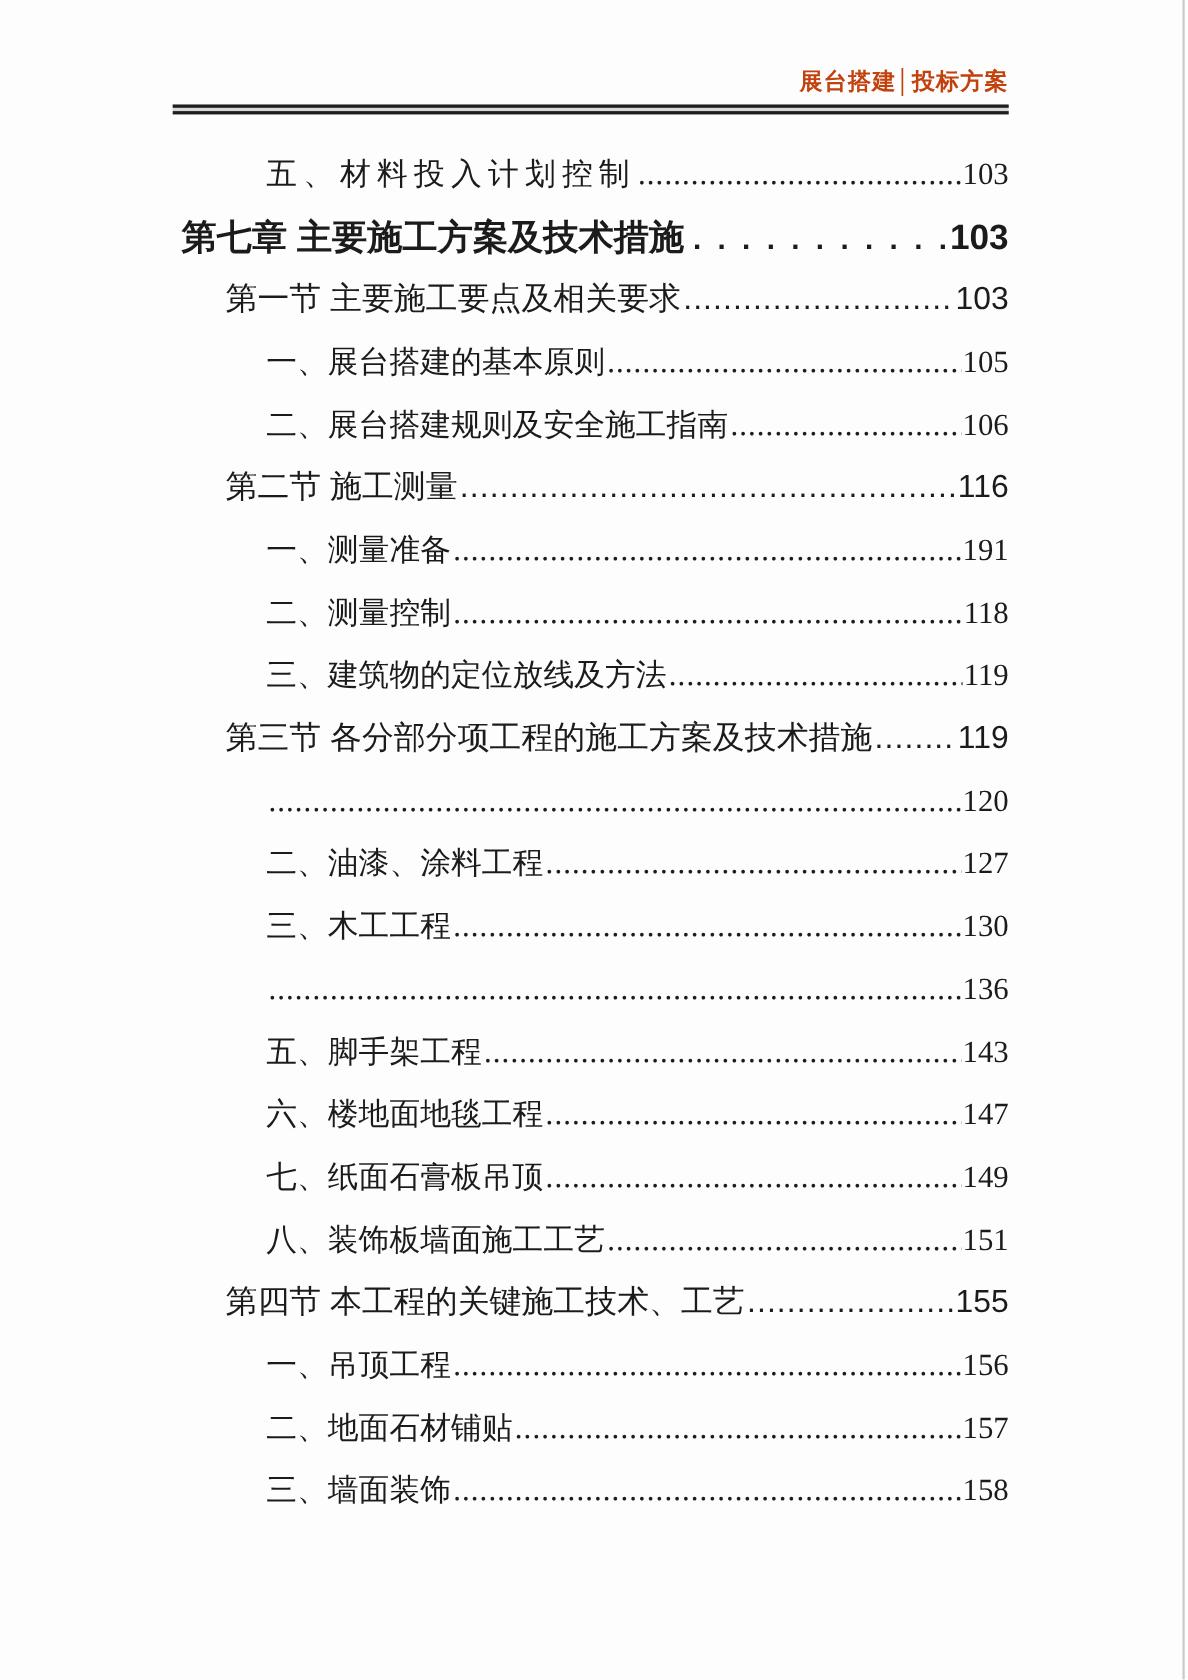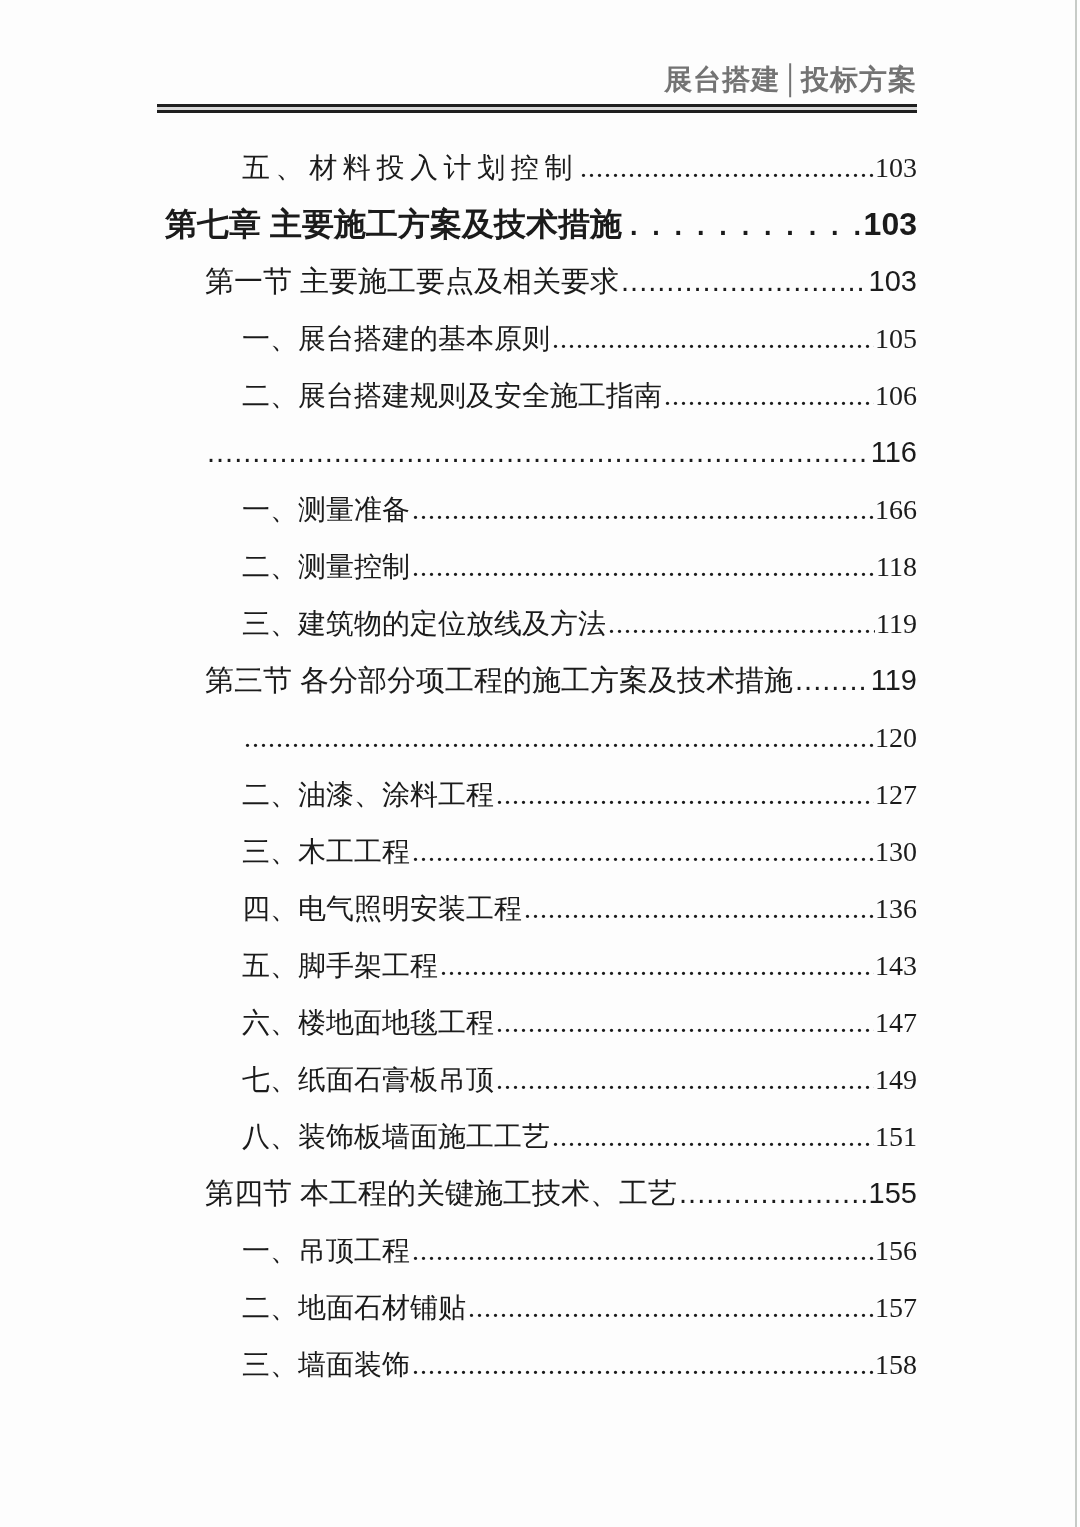--- a/index.html
+++ b/index.html
@@ -18,26 +18,26 @@
     position: absolute;
     top: 0; bottom: 0; right: 3px;
     width: 2px;
     background: #c7cbc7;
   }
   .page-header {
     padding: 62px 163px 0 157px;
   }
   .header-title {
     text-align: right;
-    font-family: Liberation Serif, serif;
+    font-family: Liberation Sans, sans-serif;
     font-weight: 700;
-    font-size: 28px;
+    font-size: 21px;
     line-height: 1.25;
     letter-spacing: 1px;
-    color: #737373;
+    color: #c2410c;
   }
   .header-rule {
     margin-top: 7px;
     height: 3px;
     border-top: 3px solid #1f1f1f;
     border-bottom: 3px solid #1f1f1f;
     background: #d8d8d8;
   }
   .toc {
     padding: 26px 163px 0 165px;
@@ -118,27 +118,28 @@
     <span class="toc-label">一、展台搭建的基本原则</span>
     <span class="toc-leader" aria-hidden="true">........................................................................................................................................................................................................</span>
     <span class="toc-page">105</span>
   </div>
       <div class="toc-row item">
     <span class="toc-label">二、展台搭建规则及安全施工指南</span>
     <span class="toc-leader" aria-hidden="true">........................................................................................................................................................................................................</span>
     <span class="toc-page">106</span>
   </div>
       <div class="toc-row section">
+    <span class="toc-label">第二节 施工测量</span>
     <span class="toc-leader" aria-hidden="true">........................................................................................................................................................................................................</span>
     <span class="toc-page">116</span>
   </div>
       <div class="toc-row item">
     <span class="toc-label">一、测量准备</span>
     <span class="toc-leader" aria-hidden="true">........................................................................................................................................................................................................</span>
-    <span class="toc-page">166</span>
+    <span class="toc-page">191</span>
   </div>
       <div class="toc-row item">
     <span class="toc-label">二、测量控制</span>
     <span class="toc-leader" aria-hidden="true">........................................................................................................................................................................................................</span>
     <span class="toc-page">118</span>
   </div>
       <div class="toc-row item">
     <span class="toc-label">三、建筑物的定位放线及方法</span>
     <span class="toc-leader" aria-hidden="true">........................................................................................................................................................................................................</span>
     <span class="toc-page">119</span>
@@ -156,21 +157,20 @@
     <span class="toc-label">二、油漆、涂料工程</span>
     <span class="toc-leader" aria-hidden="true">........................................................................................................................................................................................................</span>
     <span class="toc-page">127</span>
   </div>
       <div class="toc-row item">
     <span class="toc-label">三、木工工程</span>
     <span class="toc-leader" aria-hidden="true">........................................................................................................................................................................................................</span>
     <span class="toc-page">130</span>
   </div>
       <div class="toc-row item">
-    <span class="toc-label">四、电气照明安装工程</span>
     <span class="toc-leader" aria-hidden="true">........................................................................................................................................................................................................</span>
     <span class="toc-page">136</span>
   </div>
       <div class="toc-row item">
     <span class="toc-label">五、脚手架工程</span>
     <span class="toc-leader" aria-hidden="true">........................................................................................................................................................................................................</span>
     <span class="toc-page">143</span>
   </div>
       <div class="toc-row item">
     <span class="toc-label">六、楼地面地毯工程</span>

